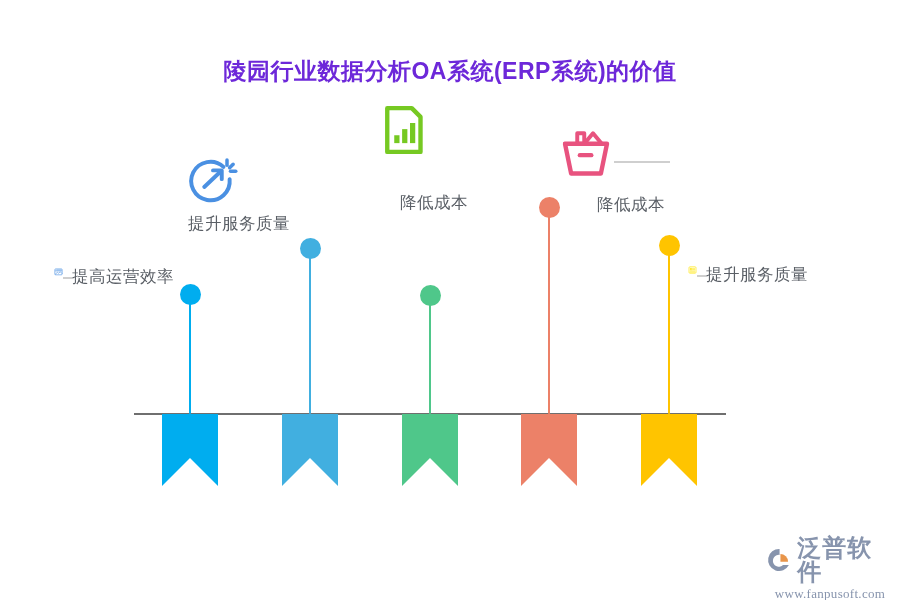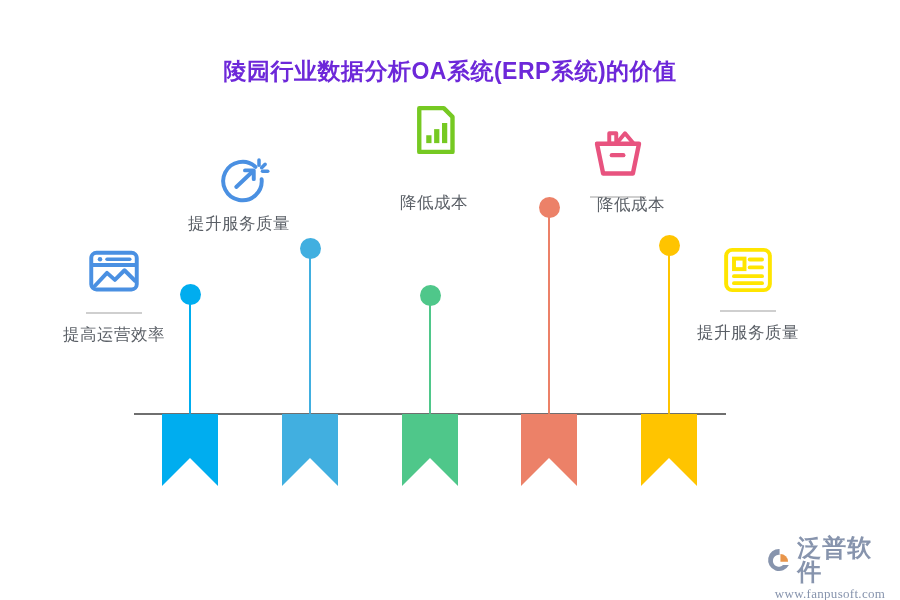--- a/index.html
+++ b/index.html
@@ -80,21 +80,21 @@
     color: #5a5f66;
     white-space: nowrap;
     transform: translateX(-50%);
     letter-spacing: 0.5px;
   }
 
   
   .icon-block {
     position: absolute;
     display: flex;
-    flex-direction: column;
+    flex-direction: row;
     align-items: center;
   }
   .icon-art {
     width: 56px;
     height: 56px;
     display: block;
   }
   .icon-divider {
     width: 56px;
     height: 1.5px;

